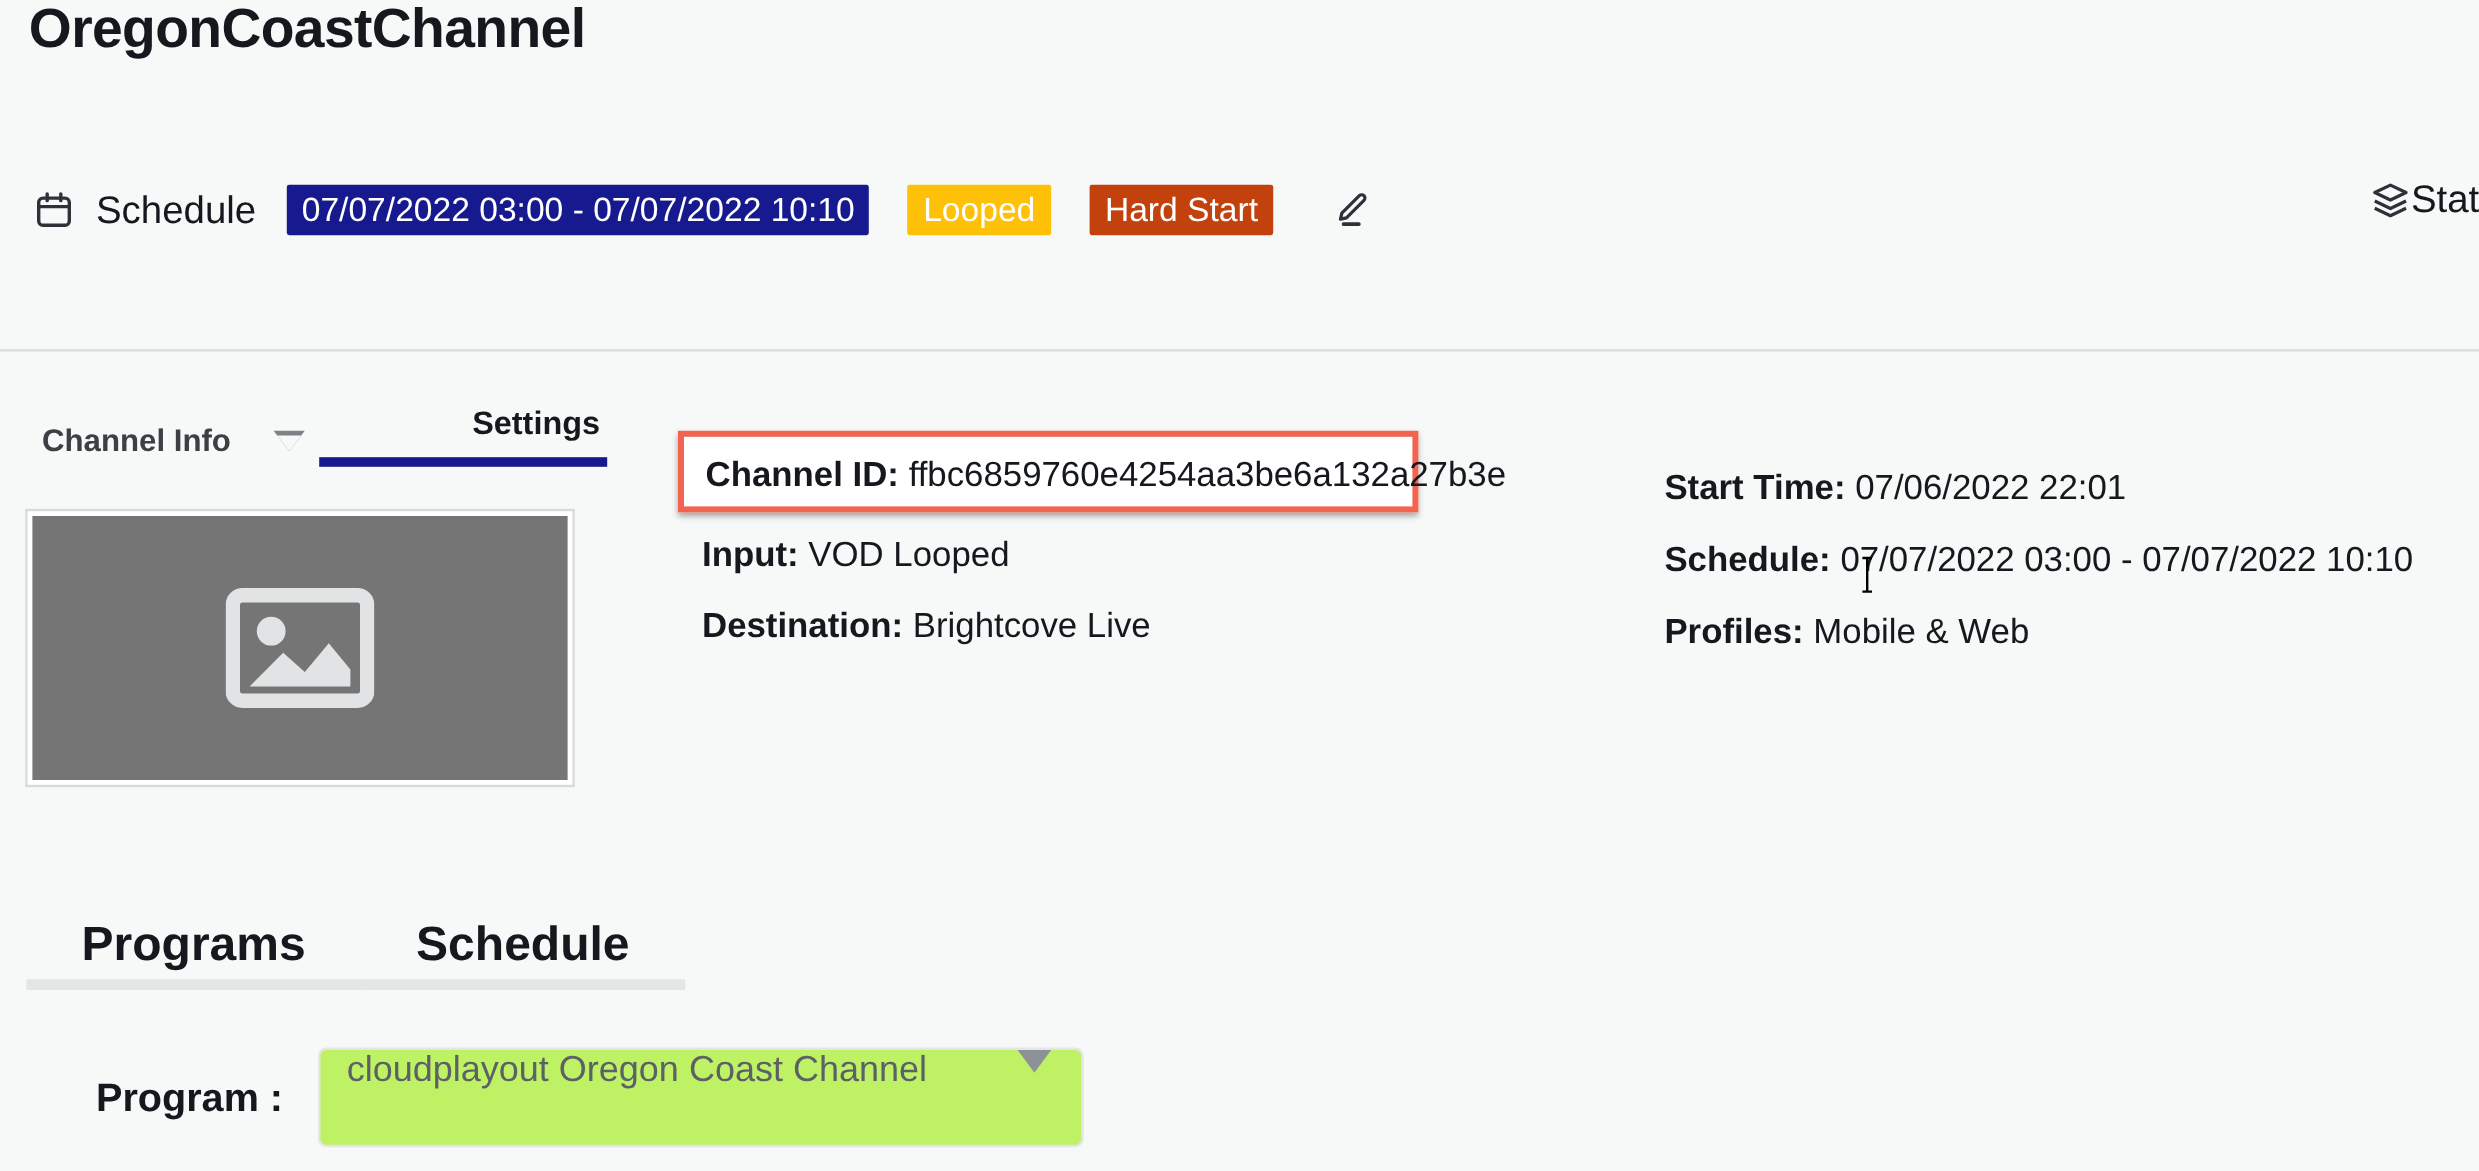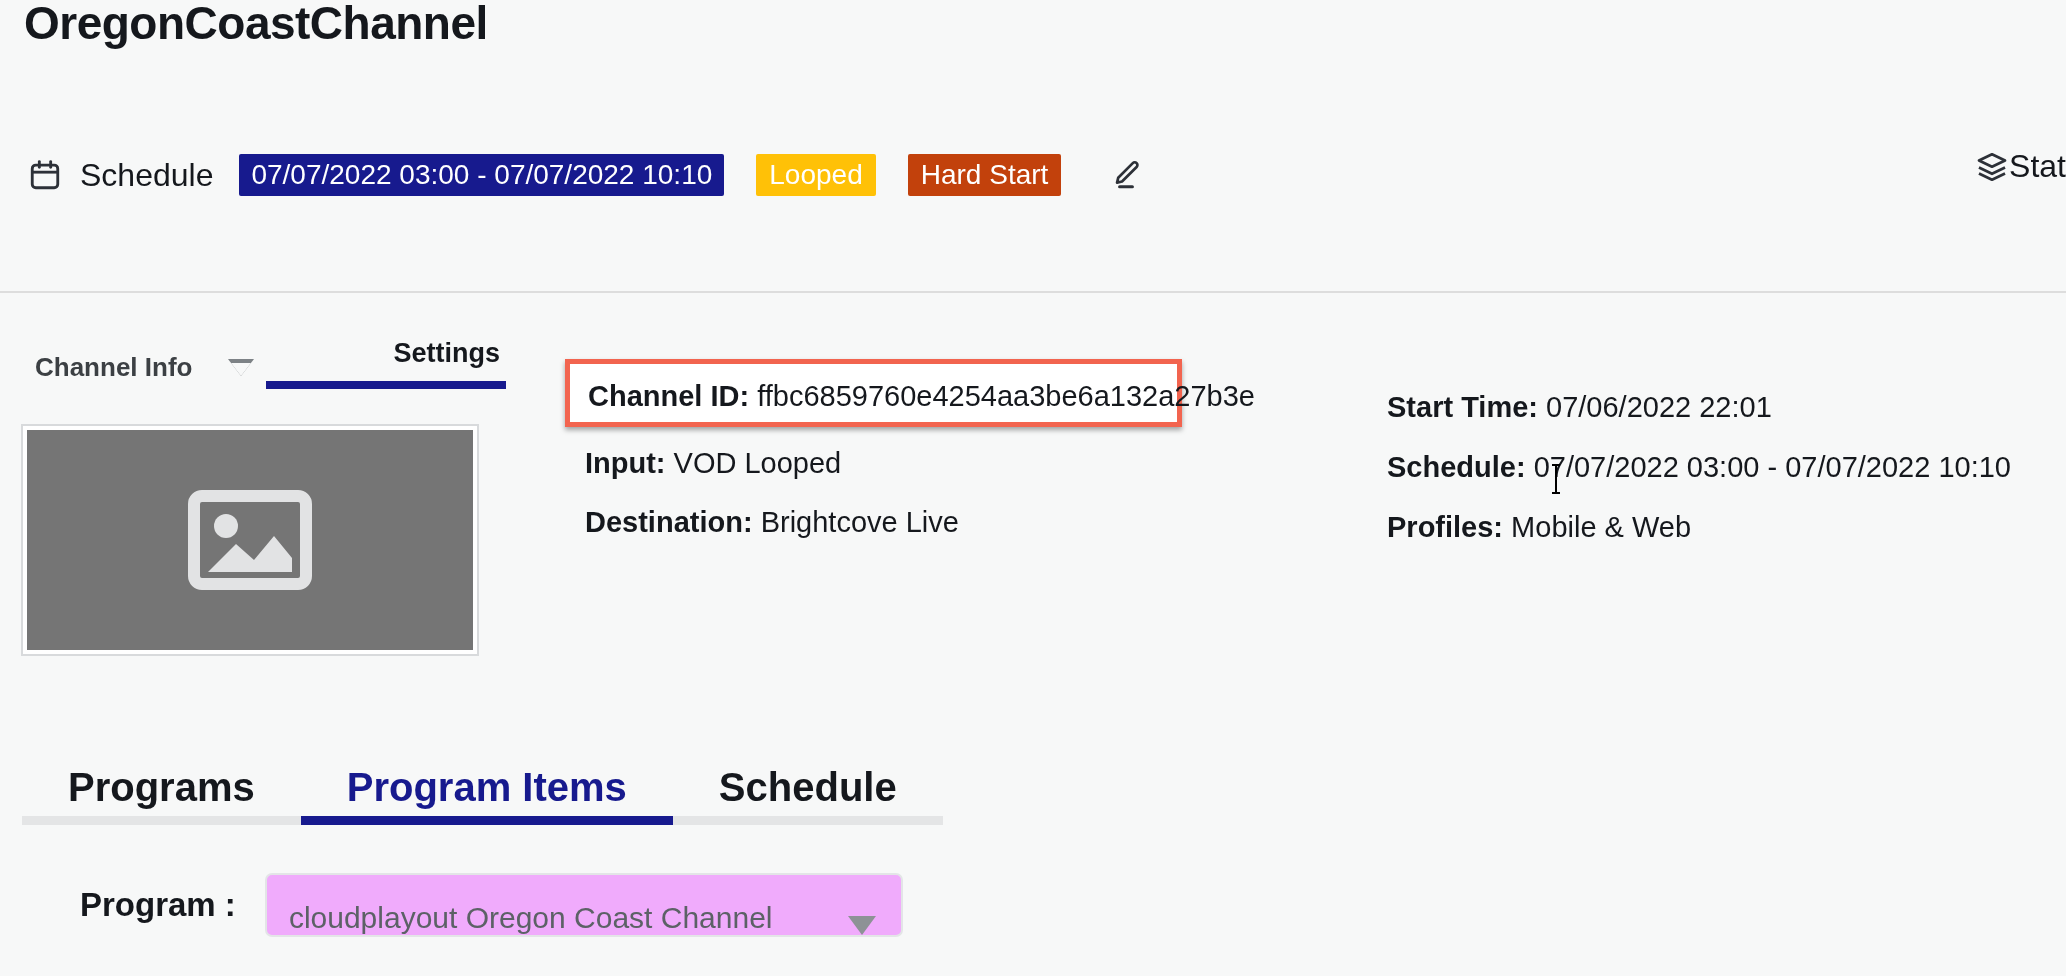--- a/index.html
+++ b/index.html
@@ -282,27 +282,27 @@
     gap: 29px;
   }
   .program-label {
     font-size: 33px;
     font-weight: 700;
     color: #15181d;
     white-space: nowrap;
   }
   .program-select {
     width: 638px;
-    height: 64px;
-    background: #f0abfc;
+    height: 83px;
+    background: #bef264;
     border: 2px solid #e3e5e7;
     border-radius: 7px;
     box-sizing: border-box;
     display: flex;
-    align-items: flex-end;
+    align-items: flex-start;
     justify-content: space-between;
     padding: 0 25px 0 22px;
     cursor: pointer;
   }
   .program-select .sel-val {
     font-size: 30px;
     color: #5c6166;
     white-space: nowrap;
   }
   .sel-caret {
@@ -416,24 +416,20 @@
   <line x1="3" y1="31" x2="11" y2="31" stroke="#000" stroke-width="2"></line>
 </svg>
 
 <div class="bottom-tabs">
 
   <div class="btab">
     <span class="lbl">Programs</span>
     <div class="bar"></div>
   </div>
 
-  <div class="btab active">
-    <span class="lbl">Program Items</span>
-    <div class="bar"></div>
-  </div>
 
   <div class="btab">
     <span class="lbl">Schedule</span>
     <div class="bar"></div>
   </div>
 
 </div>
 
 <div class="program-row">
   <span class="program-label">Program :</span>

